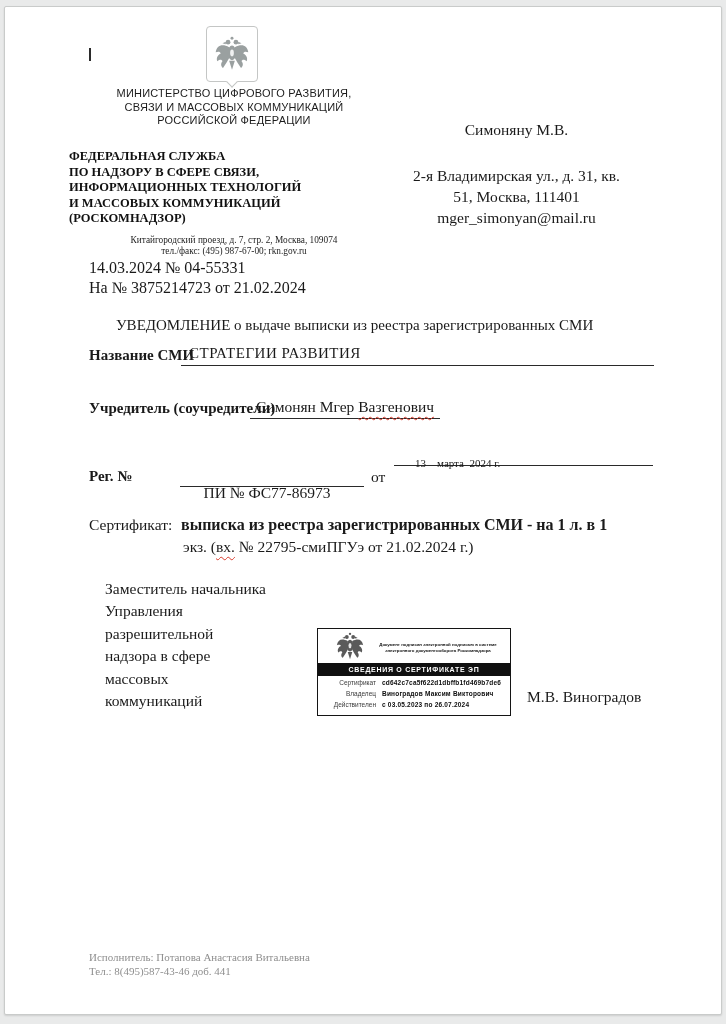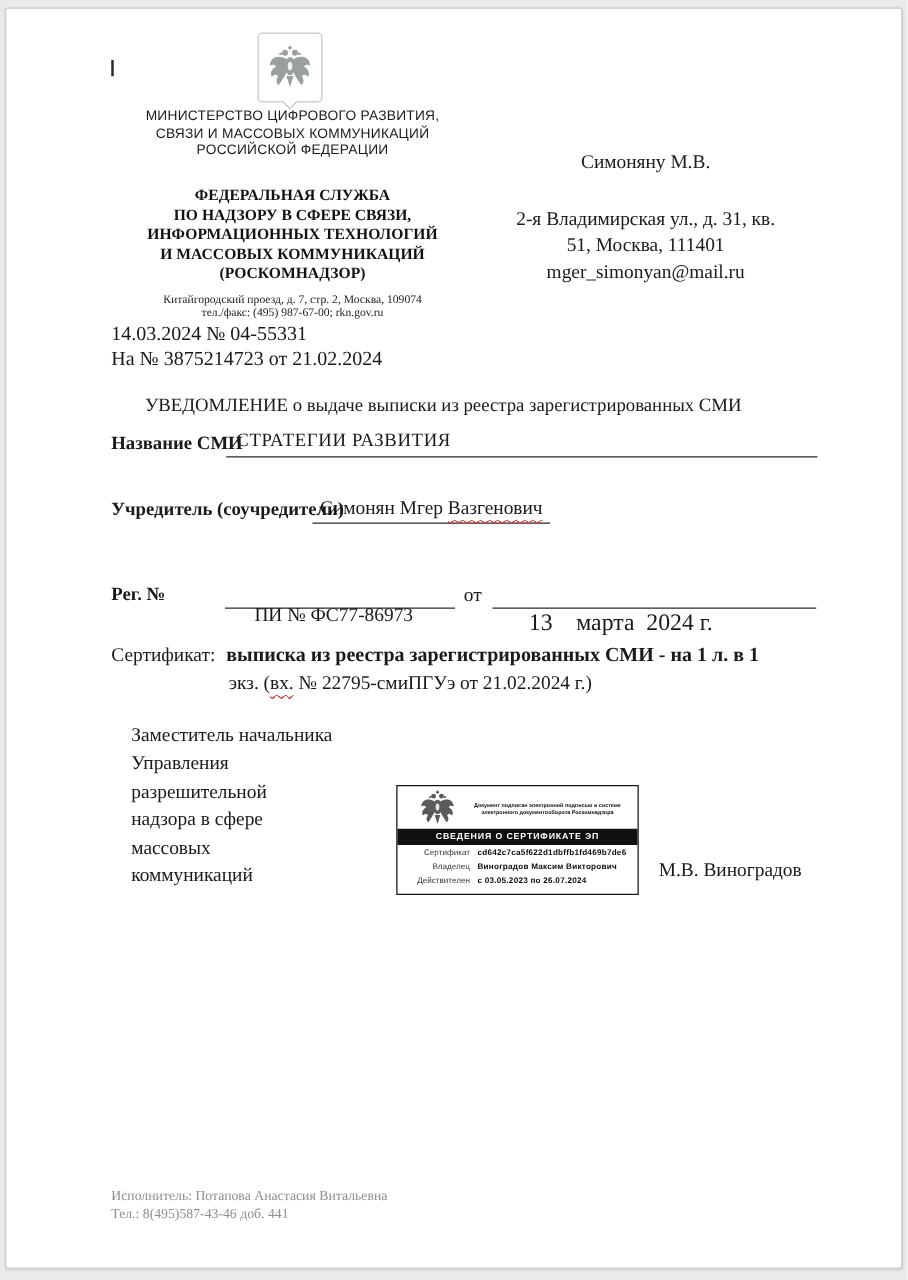--- a/index.html
+++ b/index.html
@@ -33,21 +33,21 @@
     transform:translateX(-50%) rotate(45deg);
   }
   .emblem-eagle{width:36px;height:44px;}
   
   .ministry{
     left:64px;top:80px;width:330px;text-align:center;
     font-family:"Liberation Sans", sans-serif;
     font-size:11px;line-height:13.5px;color:#1c1c1c;letter-spacing:.2px;
   }
   .service{
-    left:64px;top:142px;width:330px;text-align:center;
+    left:64px;top:142px;width:330px;text-align:left;
     font-weight:bold;font-size:12.5px;line-height:15.5px;color:#111;
   }
   .service-addr{
     left:64px;top:228px;width:330px;text-align:center;
     font-size:9.3px;line-height:10.8px;color:#222;font-weight:normal;
   }
   
   .recipient-name{left:389px;top:114px;width:245px;text-align:center;font-size:15.5px;}
   .recipient-addr{left:389px;top:158px;width:245px;text-align:center;font-size:15.5px;line-height:21px;}
   
@@ -56,21 +56,21 @@
   .doc-title{left:111px;top:310px;width:560px;font-size:15px;font-weight:normal;}
   
   .row-label{font-size:15px;font-weight:bold;}
   .lbl-media{left:84px;top:340px;}
   .fld-media{left:176px;top:338px;width:473px;height:21px;border-bottom:1.5px solid #2a2a2a;font-size:15px;letter-spacing:.5px;padding-left:8px;box-sizing:border-box;}
   .lbl-founder{left:84px;top:393px;}
   .fld-founder{left:245px;top:391px;width:190px;height:21px;border-bottom:1.5px solid #2a2a2a;font-size:15.5px;padding-left:6px;box-sizing:border-box;white-space:pre;}
   .lbl-reg{left:84px;top:461px;}
   .fld-reg{left:175px;top:459px;width:184px;height:21px;border-bottom:1.5px solid #2a2a2a;font-size:15.5px;padding-left:8px;box-sizing:border-box;white-space:pre;}
   .reg-of{left:366px;top:461px;font-size:15.5px;}
-  .fld-regdate{left:389px;top:459px;width:259px;height:21px;border-bottom:1.5px solid #2a2a2a;font-size:19px;padding-left:10px;box-sizing:border-box;white-space:pre;}
+  .fld-regdate{left:389px;top:438px;width:259px;height:21px;border-bottom:1.5px solid #2a2a2a;font-size:11px;padding-left:10px;box-sizing:border-box;white-space:pre;}
   .squiggle{
     text-decoration:underline wavy #d93a2b 1px;
     text-decoration-skip-ink:none;
     text-underline-offset:3.5px;
   }
   
   .att-label{left:84px;top:509px;font-size:15.5px;}
   .att-line1{left:176px;top:509px;font-size:16px;white-space:nowrap;font-weight:bold;}
   .att-line2{left:178px;top:531px;font-size:15.5px;white-space:nowrap;}
   

